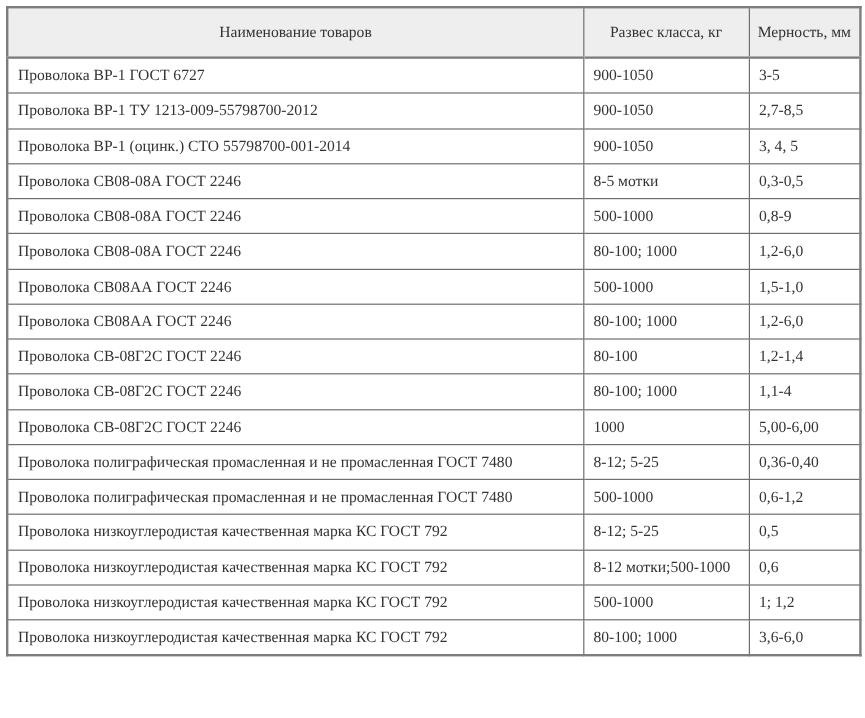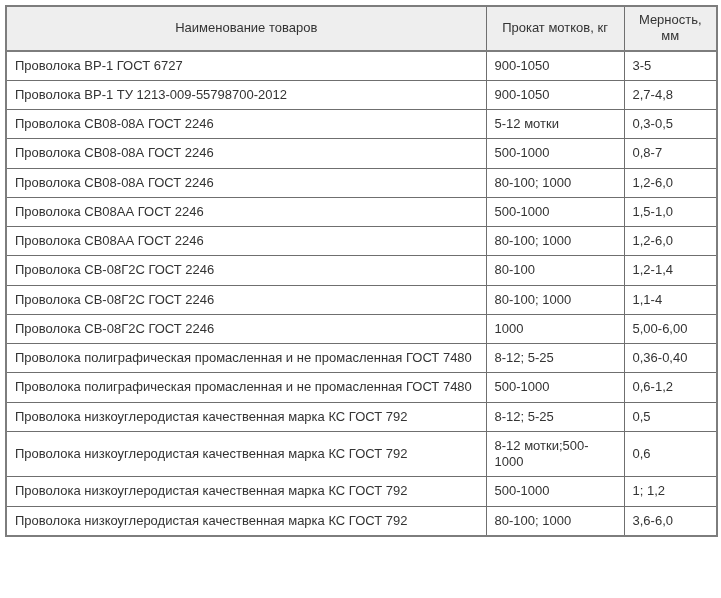--- a/index.html
+++ b/index.html
@@ -18,20 +18,21 @@
   body {
     font-family: "Liberation Sans", "DejaVu Sans", sans-serif;
     padding: 5px;
     width: 721px;
   }
   table.products {
     border-collapse: collapse;
     table-layout: fixed;
     width: 711px;
     border: 2px solid var(--border-outer);
+    font-family: Liberation Serif, serif;
   }
   .products th, .products td {
     border: 1px solid var(--border-inner);
     color: var(--text);
     font-size: 13px;
     line-height: 1.25;
     overflow: hidden;
   }
   .products thead th {
     background: var(--header-bg);
@@ -59,44 +60,49 @@
 
 <table class="products">
   <colgroup>
     <col class="c-name">
     <col class="c-weight">
     <col class="c-size">
   </colgroup>
   <thead>
     <tr>
       <th>Наименование товаров</th>
-      <th>Прокат мотков, кг</th>
+      <th>Развес класса, кг</th>
       <th>Мерность, мм</th>
     </tr>
   </thead>
   <tbody>
       <tr>
     <td>Проволока ВР-1 ГОСТ 6727</td>
     <td>900-1050</td>
     <td>3-5</td>
   </tr>
       <tr>
     <td>Проволока ВР-1 ТУ 1213-009-55798700-2012</td>
     <td>900-1050</td>
-    <td>2,7-4,8</td>
+    <td>2,7-8,5</td>
+  </tr>
+      <tr>
+    <td>Проволока ВР-1 (оцинк.) СТО 55798700-001-2014</td>
+    <td>900-1050</td>
+    <td>3, 4, 5</td>
   </tr>
       <tr>
     <td>Проволока СВ08-08А ГОСТ 2246</td>
-    <td>5-12 мотки</td>
+    <td>8-5 мотки</td>
     <td>0,3-0,5</td>
   </tr>
       <tr>
     <td>Проволока СВ08-08А ГОСТ 2246</td>
     <td>500-1000</td>
-    <td>0,8-7</td>
+    <td>0,8-9</td>
   </tr>
       <tr>
     <td>Проволока СВ08-08А ГОСТ 2246</td>
     <td>80-100; 1000</td>
     <td>1,2-6,0</td>
   </tr>
       <tr>
     <td>Проволока СВ08АА ГОСТ 2246</td>
     <td>500-1000</td>
     <td>1,5-1,0</td>

